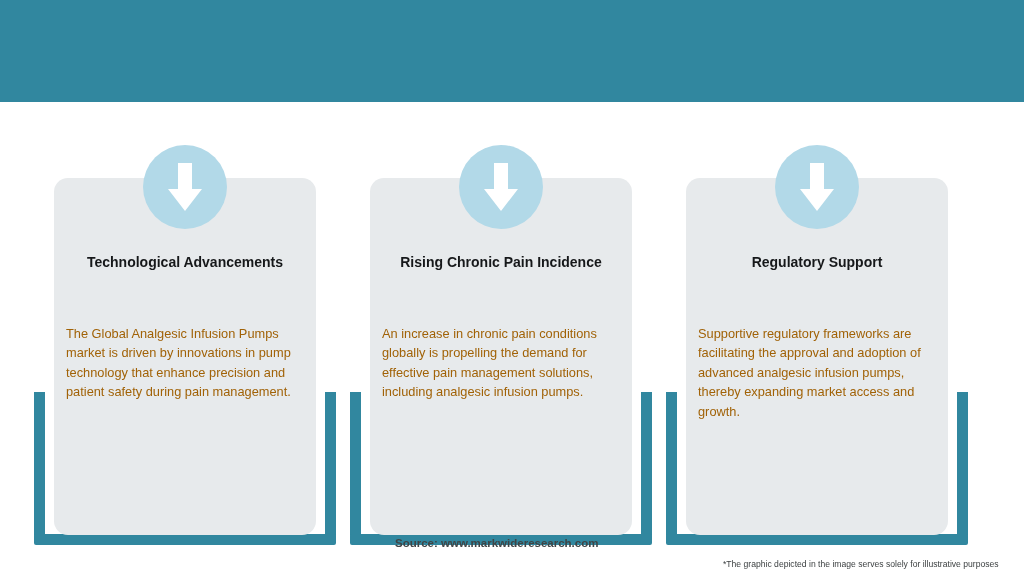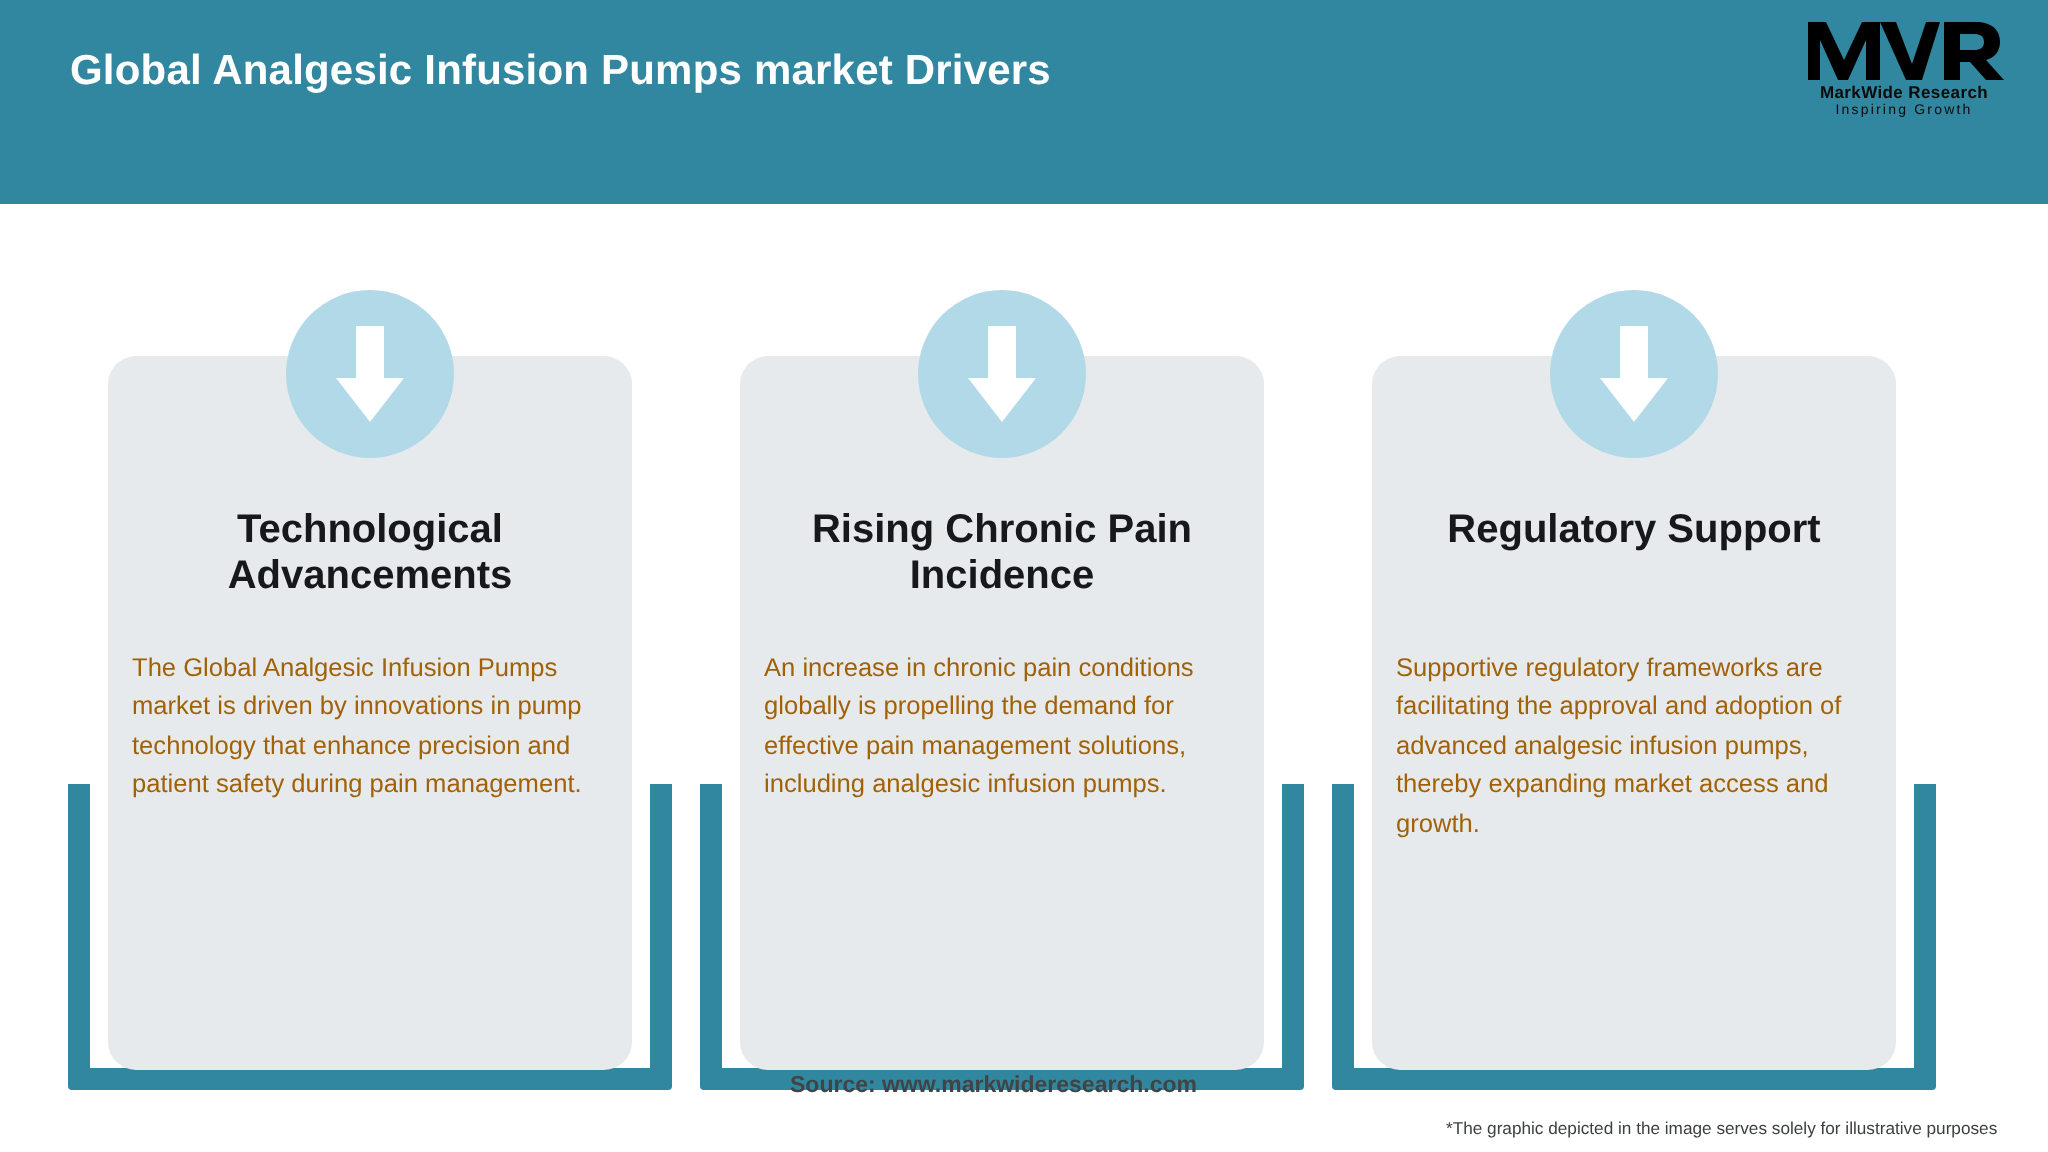--- a/index.html
+++ b/index.html
@@ -118,21 +118,21 @@
     z-index: 2;
   }
   .icon-circle svg { display: block; }
 
   .card-heading {
     position: absolute;
     left: 10px;
     right: 10px;
     top: 76px;
     text-align: center;
-    font-size: 20px;
+    font-size: 14px;
     font-weight: bold;
     color: #16181a;
   }
   .card-body {
     position: absolute;
     left: 12px;
     right: 12px;
     top: 146px;
     font-size: 12.8px;
     line-height: 19.4px;
@@ -156,35 +156,21 @@
     font-size: 8.6px;
     color: #3b3f40;
     white-space: nowrap;
     text-align: right;
   }
 </style>
 </head>
 <body>
 
 <div id="header-band">
-  <div id="header-title">Global Analgesic Infusion Pumps market Drivers</div>
-
-  <div id="brand-logo">
-    <span class="mwr-mark">
-      <svg width="104" height="34" viewBox="0 0 104 34" xmlns="http://www.w3.org/2000/svg">
-        <g fill="#000000">
-          <polygon points="4,32 4,3 13,3 22,22 31,3 40,3 40,32 33,32 33,12 24,32 19,32 10,12 10,32"></polygon>
-          <polygon points="40,3 48,3 56,24 63,3 70,3 61,32 53,32"></polygon>
-          <path d="M72,3 h16 c8,0 12,4 12,10 c0,5 -3,8 -7,9 l9,10 h-9 l-8,-9 h-5 v9 h-8 z M80,9 v8 h7 c3,0 5,-1 5,-4 c0,-3 -2,-4 -5,-4 z"></path>
-        </g>
-      </svg>
-    </span>
-    <span class="brand-name">MarkWide Research</span>
-    <span class="brand-tagline">Inspiring Growth</span>
-  </div>
+
 </div>
 
 <div class="card-block" id="card-block-0">
   <div class="frame-left"></div>
   <div class="frame-right"></div>
   <div class="frame-bottom"></div>
   <div class="card">
     <div class="icon-circle">
       <svg width="84" height="84" viewBox="0 0 84 84" xmlns="http://www.w3.org/2000/svg">
         <polygon fill="#ffffff" points="35,18 49,18 49,44 59,44 42,66 25,44 35,44"></polygon>

